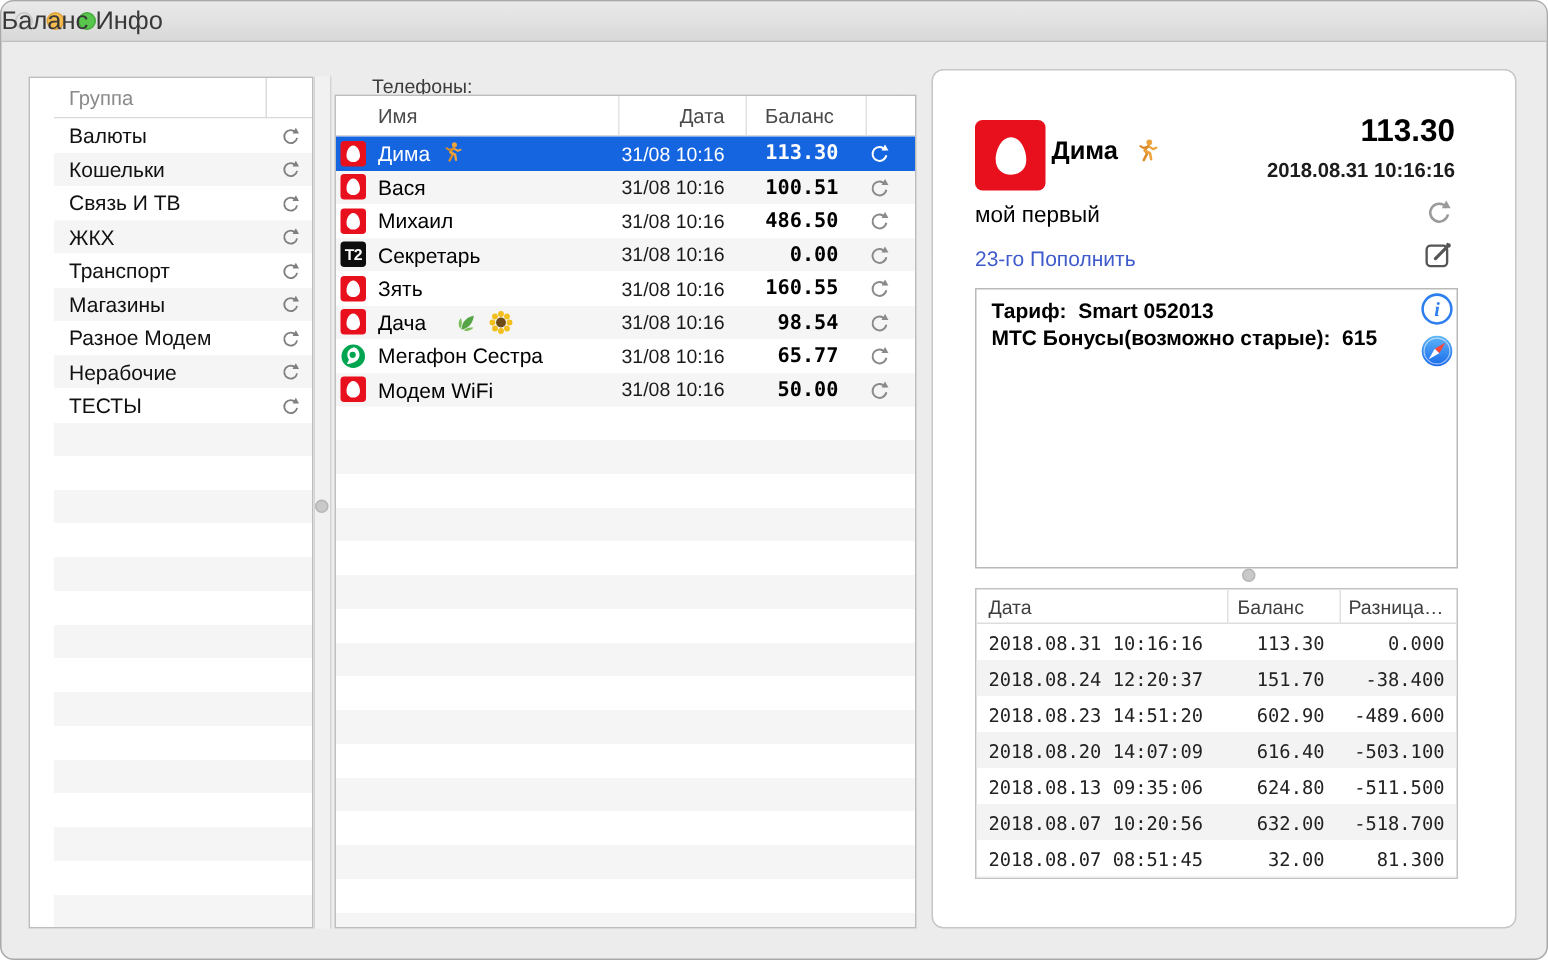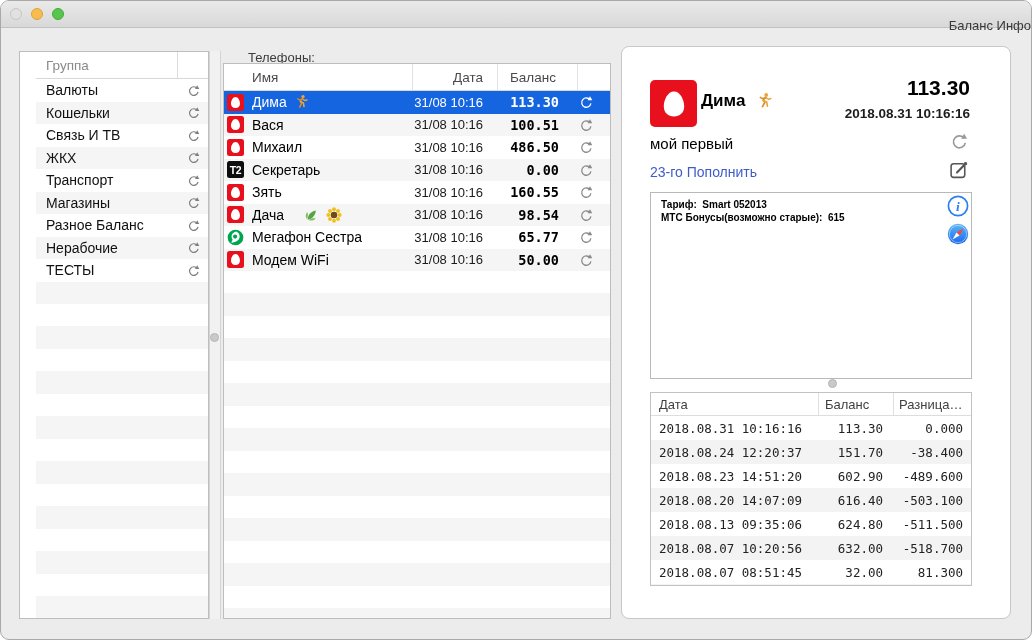--- a/index.html
+++ b/index.html
@@ -1,22 +1,22 @@
 <!DOCTYPE html>
 <html style="--selection-blue: #1565e0; --mts-red: #e8101c; --megafon-green: #00a550; --link-blue: #3f5bcb;"><head>
 <meta charset="utf-8">
 <style>
   html,body{margin:0;padding:0;background:#fff;font-family:"Liberation Sans","DejaVu Sans",sans-serif;}
   .window{position:relative;width:1030px;height:638px;margin:0;background:#ececec;
           border:1px solid #a9a9a9;border-radius:9px;overflow:hidden;}
   
   .titlebar{position:absolute;left:0;top:0;right:0;height:26px;
             background:linear-gradient(#eaeaea,#d8d8d8);border-bottom:1px solid #c0c0c0;}
-  .titlebar .title{position:absolute;left:0;right:0;top:12px;line-height:26px;text-align:right;
-                   font-size:13px;color:#383838;}
+  .titlebar .title{position:absolute;left:0;right:0;top:0;line-height:26px;text-align:left;
+                   font-size:17px;color:#383838;}
   .tl{position:absolute;top:7px;width:12px;height:12px;border-radius:50%;box-sizing:border-box;}
   .tl.close{left:9px;background:#e1e1e1;border:1px solid #c5c5c5;}
   .tl.min{left:30px;background:#f6bd4e;border:1px solid #dfa23a;}
   .tl.max{left:51px;background:#58c64c;border:1px solid #45aa3a;}
   
   .panel{position:absolute;background:#fff;border:1px solid #bdbdbd;box-sizing:border-box;overflow:hidden;}
   .thead{display:flex;align-items:center;background:#fff;border-bottom:1px solid #d8d8d8;
          color:#4a4a4a;font-size:13.5px;}
   .stripes{background:repeating-linear-gradient(#ffffff 0 22.5px,#f5f5f5 22.5px 45px);}
   
@@ -72,21 +72,21 @@
   .d-name{position:absolute;left:79px;top:44px;font-size:17px;font-weight:bold;color:#000;
           display:flex;align-items:center;gap:10px;}
   .d-name .emoji{width:18px;height:18px;}
   .d-balance{position:absolute;right:40px;top:29px;font-size:21px;font-weight:bold;color:#000;}
   .d-time{position:absolute;right:40px;top:59px;font-size:13.5px;font-weight:bold;color:#1c1c1c;}
   .d-note{position:absolute;left:28px;top:88px;font-size:15px;color:#000;}
   .d-link{position:absolute;left:28px;top:117px;font-size:14px;color:var(--link-blue,#3f5bcb);cursor:pointer;}
   .d-refresh{position:absolute;right:42px;top:85px;color:#9a9a9a;}
   .d-edit{position:absolute;right:40px;top:112px;color:#555;}
   .infobox{position:absolute;left:28px;top:145px;width:322px;height:187px;border:1px solid #b9b9b9;
-           box-sizing:border-box;padding:5px 10px;font-size:10px;font-weight:bold;color:#000;
+           box-sizing:border-box;padding:5px 10px;font-size:14px;font-weight:bold;color:#000;
            line-height:1.32;white-space:pre;overflow:hidden;}
   .i-info{position:absolute;right:41px;top:148px;}
   .i-safari{position:absolute;right:41px;top:176px;}
   .hknob{left:206px;top:332px;}
   
   .hist{position:absolute;left:28px;top:345px;width:322px;height:194px;border:1px solid #c2c2c2;
         box-sizing:border-box;overflow:hidden;background:#fff;}
   .h-head{display:flex;height:22px;align-items:center;border-bottom:1px solid #ddd;font-size:13px;color:#3f3f3f;}
   .hc-date{width:167px;padding-left:8px;box-sizing:border-box;}
   .hc-bal{width:75px;padding-left:6px;box-sizing:border-box;border-left:1px solid #e0e0e0;height:100%;display:flex;align-items:center;}
@@ -213,21 +213,21 @@
             <use href="#s-refresh"></use>
           </svg>
       </div>
       <div class="gp-row">
         <span>Магазины</span>
         <svg class="ico" width="13" height="13">
             <use href="#s-refresh"></use>
           </svg>
       </div>
       <div class="gp-row">
-        <span>Разное Баланс</span>
+        <span>Разное Модем</span>
         <svg class="ico" width="13" height="13">
             <use href="#s-refresh"></use>
           </svg>
       </div>
       <div class="gp-row">
         <span>Нерабочие</span>
         <svg class="ico" width="13" height="13">
             <use href="#s-refresh"></use>
           </svg>
       </div>

